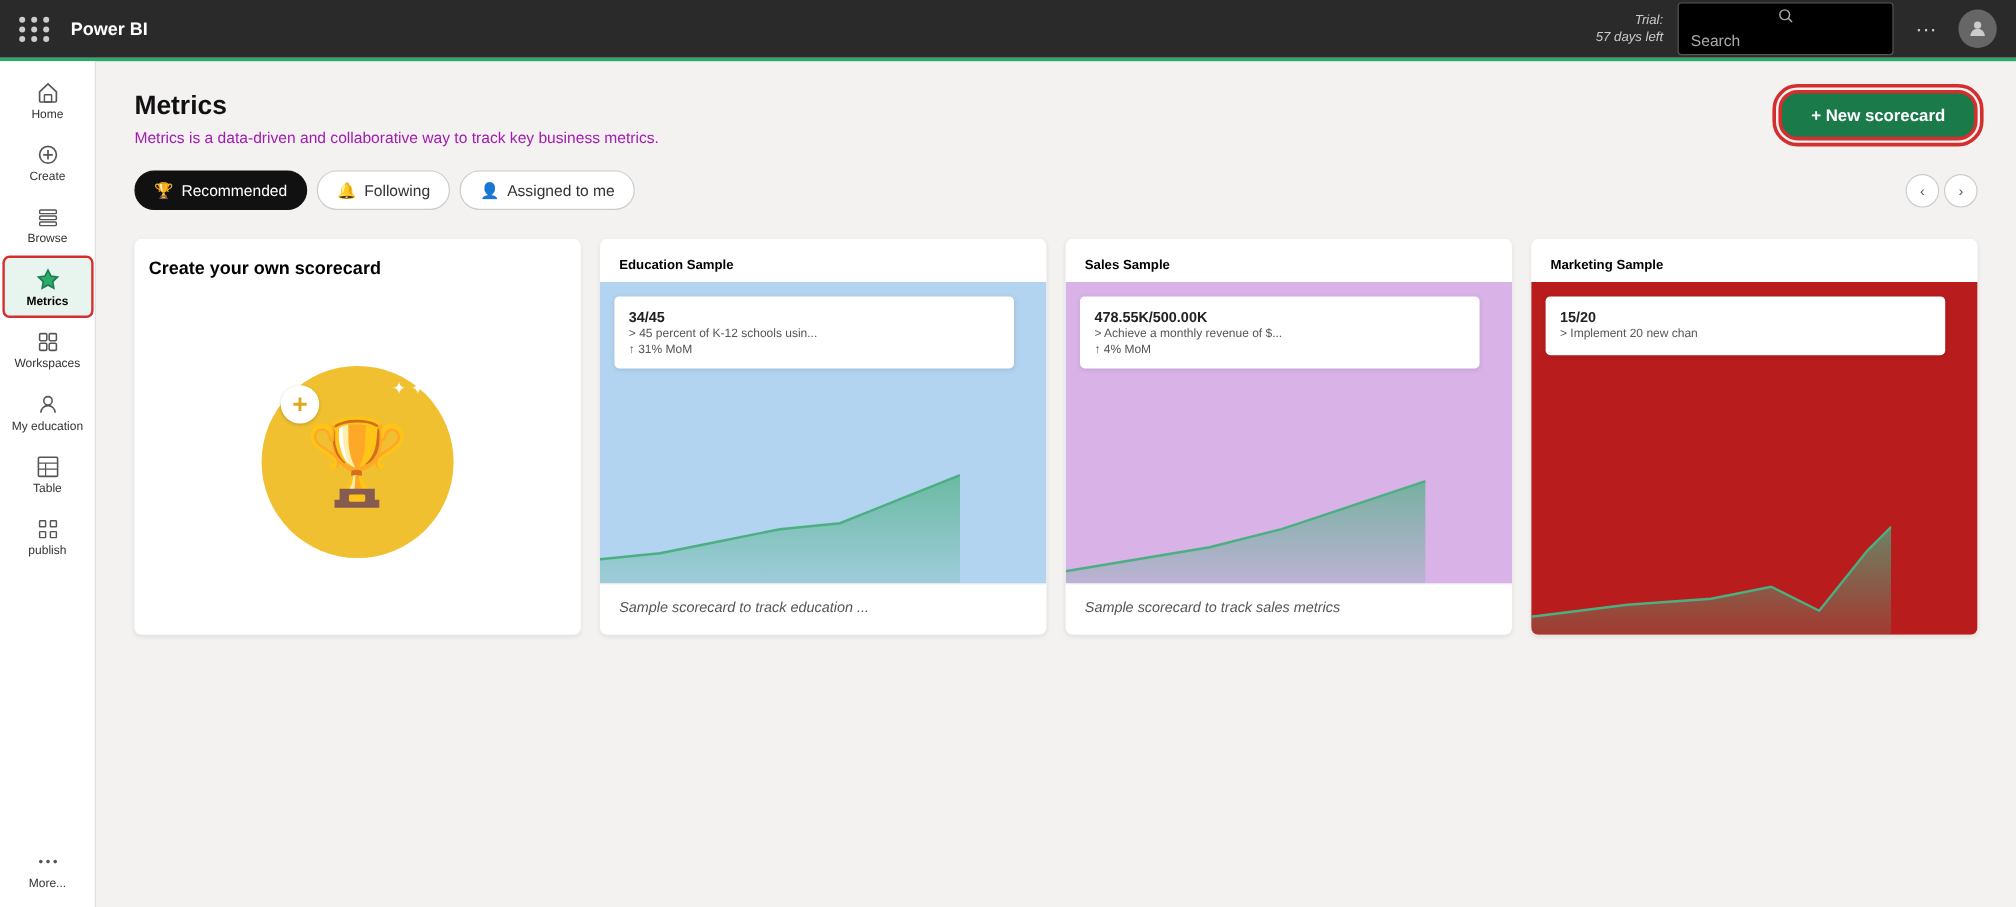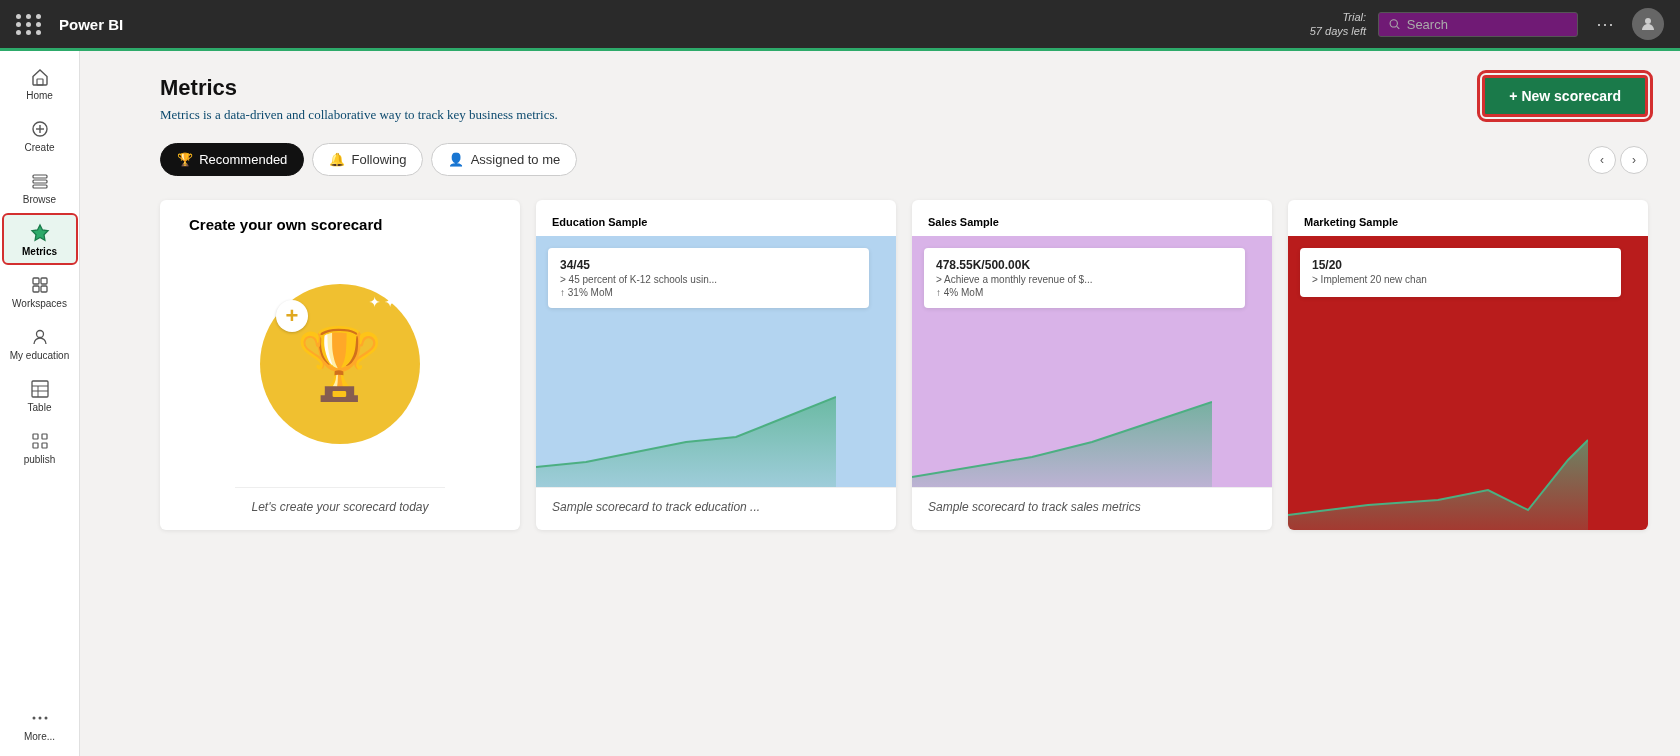--- a/index.html
+++ b/index.html
@@ -19,28 +19,29 @@
     .topnav-dots {
       display: grid;
       grid-template-columns: repeat(3,7px);
       gap: 3px;
       cursor: pointer;
     }
     .topnav-dot { width: 5px; height: 5px; background: #ccc; border-radius: 50%; }
     .topnav-title { color: #fff; font-weight: 700; font-size: 15px; margin-left: 4px; }
     .topnav-trial { color: #ccc; font-size: 11px; text-align: right; margin-left: auto; line-height: 1.3; font-style: italic; }
     .topnav-search {
-      background: #701a75;
+      background: #000000;
       border: 1px solid #555;
       border-radius: 3px;
       display: flex;
       align-items: center;
       padding: 4px 10px;
       gap: 6px;
-      width: 200px;
+      width: 180px;
+      flex-direction: column;
     }
     .topnav-search input {
       background: transparent;
       border: none;
       outline: none;
       color: #ddd;
       font-size: 13px;
       width: 100%;
     }
     .topnav-search input::placeholder { color: #aaa; }
@@ -58,21 +59,20 @@
       height: 3px;
       background: #2daa6a;
       flex-shrink: 0;
     }
 
     
     .main-layout {
       display: flex;
       flex: 1;
       overflow: hidden;
-      gap: 48px;
     }
 
     
     .sidebar {
       width: 80px;
       background: #fff;
       border-right: 1px solid #e0e0e0;
       display: flex;
       flex-direction: column;
       align-items: center;
@@ -108,27 +108,27 @@
     }
 
     .page-header {
       display: flex;
       align-items: flex-start;
       justify-content: space-between;
       margin-bottom: 12px;
     }
     .page-title-block {}
     .page-title { font-size: 22px; font-weight: 600; color: #111; margin-bottom: 6px; }
-    .page-subtitle { font-size: 13px; color: #0c4a6e; font-family: Liberation Serif, serif; }
+    .page-subtitle { font-size: 13px; color: #a21caf; }
 
     .new-scorecard-btn {
       background: #1a7a4a;
       color: #fff;
       border: 3px solid #d32f2f;
-      border-radius: 4px;
+      border-radius: 16px;
       padding: 10px 24px;
       font-size: 14px;
       font-weight: 600;
       cursor: pointer;
       display: flex;
       align-items: center;
       gap: 8px;
       outline: 3px solid #d32f2f;
       outline-offset: 2px;
     }
@@ -193,21 +193,21 @@
     }
 
     .card-create {
       display: flex;
       flex-direction: column;
       align-items: center;
     }
     .card-create-title {
       font-size: 15px;
       font-weight: 600;
-      padding: 16px 29px 8px;
+      padding: 16px 12px 8px;
       align-self: flex-start;
     }
     .card-create-visual {
       flex: 1;
       display: flex;
       align-items: center;
       justify-content: center;
       padding: 16px;
       width: 100%;
     }
@@ -435,21 +435,20 @@
 
       <div class="card card-create">
         <div class="card-create-title">Create your own scorecard</div>
         <div class="card-create-visual">
           <div class="trophy-circle">
             <div class="plus-badge">+</div>
             <div class="sparkles">✦ ✦</div>
             <span style="font-size:70px;">🏆</span>
           </div>
         </div>
-        <div class="card-footer">Let's create your scorecard today</div>
       </div>
 
       <div class="card card-sample">
         <div class="card-sample-title">Education Sample</div>
         <div class="card-sample-visual card-bg-blue">
           <div class="card-inner-box">
             <div class="card-metric-value">34/45</div>
             <div class="card-metric-desc">&gt; 45 percent of K-12 schools usin...</div>
             <div class="card-metric-mom">↑ 31% MoM</div>
           </div>

